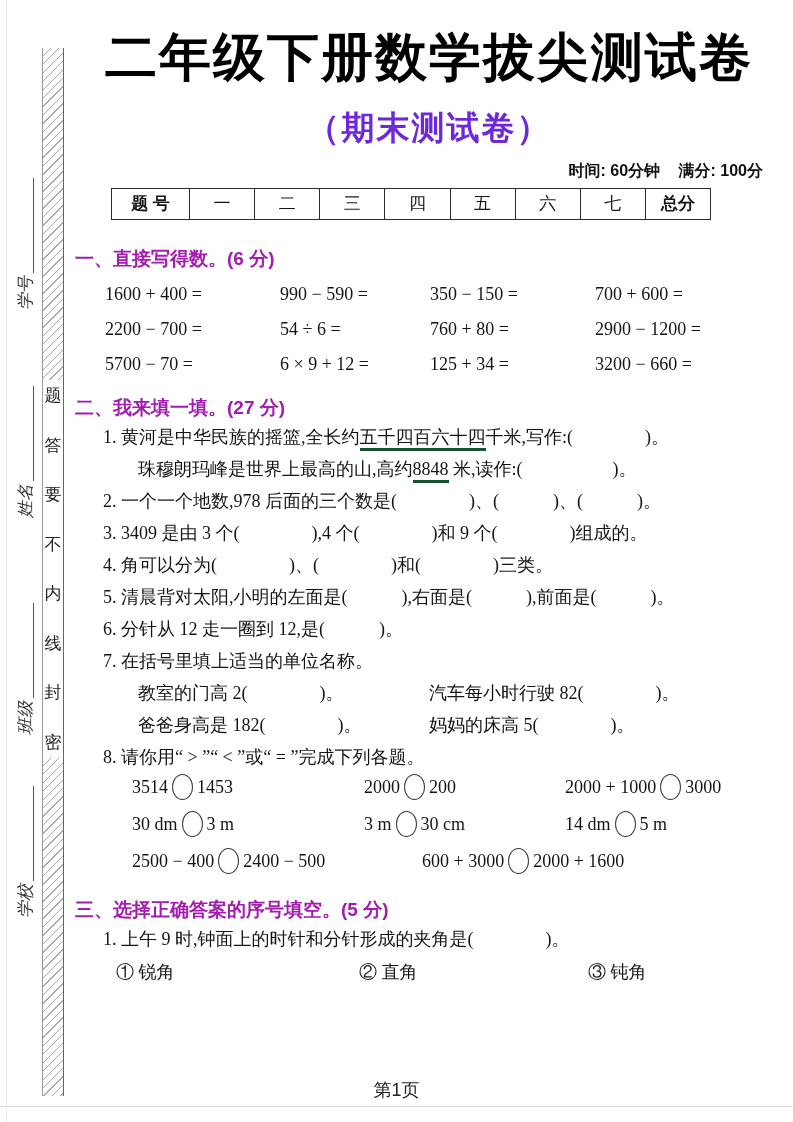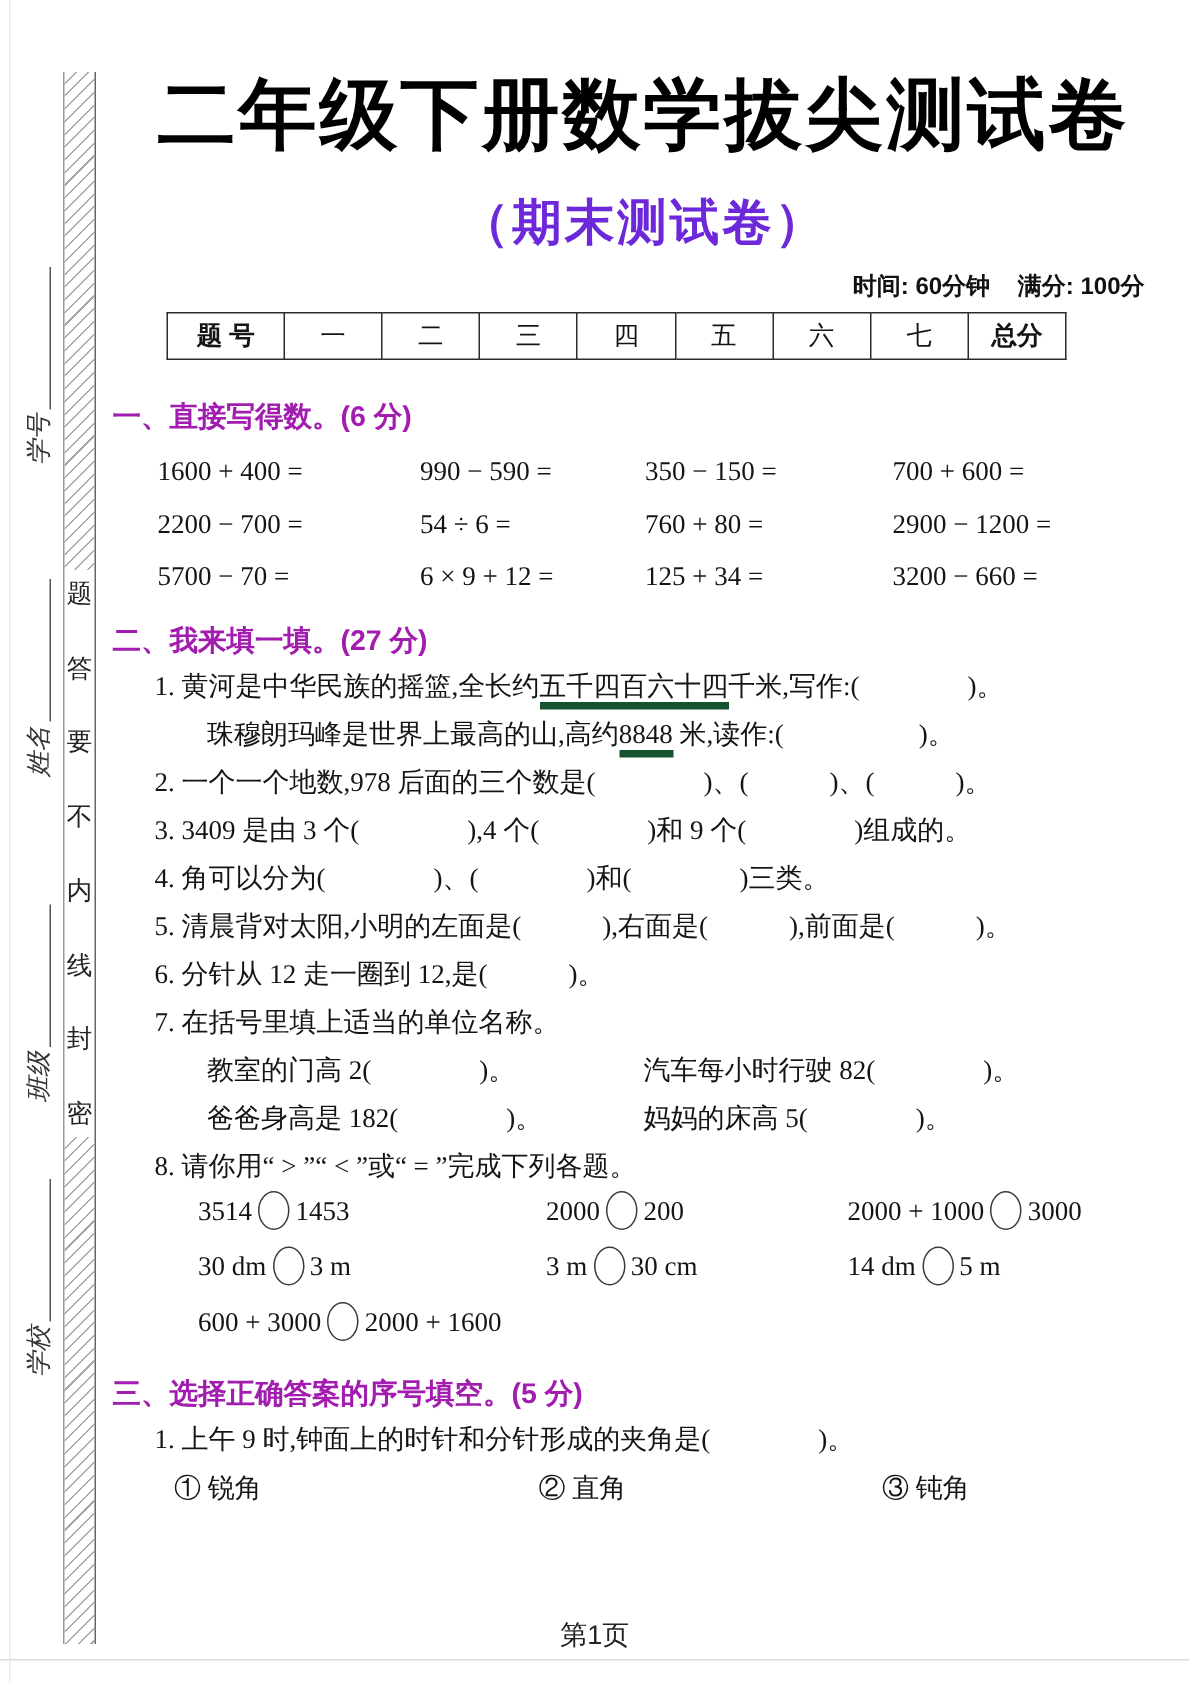--- a/index.html
+++ b/index.html
@@ -16,42 +16,42 @@
   .seal-chars{height:378px;display:flex;flex-direction:column;justify-content:space-between;
               align-items:center;padding:4px 0;box-sizing:border-box;
               font-size:17px;color:#222;font-family:"Liberation Serif",serif;}
   .seal-label{position:absolute;left:-60px;width:170px;height:24px;display:flex;align-items:flex-end;
               transform:rotate(-90deg);font-style:italic;font-size:17px;color:#333;
               font-family:"Liberation Serif",serif;}
   .seal-label .blank{flex:1;max-width:95px;border-bottom:1px solid #555;margin:0 4px 3px 3px;}
   .scan-edge{position:absolute;left:0;right:0;top:1106px;height:1px;background:#dcdcdc;}
   .scan-edge-left{position:absolute;left:6px;top:0;bottom:0;width:1px;background:#ececec;}
   
-  .content{margin-left:75px;margin-right:10px;padding-top:48px;}
+  .content{margin-left:75px;margin-right:10px;padding-top:28px;}
   .title{margin:0;text-align:center;font-family:"Liberation Sans","DejaVu Sans",sans-serif;
          font-weight:900;font-size:52px;line-height:1.15;letter-spacing:2px;color:#000;}
   .subtitle{margin-top:18px;text-align:center;font-family:"Liberation Sans",sans-serif;
             font-weight:700;font-size:33px;letter-spacing:2px;color:#6d28d9;}
   .info{margin-top:10px;text-align:right;padding-right:20px;
         font-family:"Liberation Sans",sans-serif;font-weight:600;font-size:16px;color:#111;}
   .info span{margin-left:14px;}
   table.score{border-collapse:collapse;width:600px;margin-top:6px;table-layout:fixed;margin-left:36px;}
   table.score td{border:1.6px solid #2b2b2b;text-align:center;vertical-align:middle;
                  font-size:17px;height:30px;padding:0;}
   table.score tr.r2 td{height:35px;}
   td.hd{font-family:"Liberation Sans",sans-serif;font-weight:700;font-size:16px;width:77px;}
   td.hdn{font-family:"Liberation Sans",sans-serif;font-weight:700;font-size:16px;}
   .sec-head{margin-top:26px;font-family:"Liberation Sans",sans-serif;font-weight:700;
             font-size:19px;color:#a21caf;line-height:26px;}
   .s2 .sec-head,.s3 .sec-head{margin-top:13px;}
   .calc-grid{display:grid;grid-template-columns:175px 150px 165px auto;margin-left:30px;
              margin-top:5px;font-size:18px;line-height:35px;}
   .qline{margin-left:28px;font-size:18px;line-height:32px;white-space:nowrap;}
   .qline.wrap2{margin-left:63px;}
-  .u{border-bottom:5px solid #14532d;padding-bottom:1px;}
+  .u{border-bottom:3px solid #14532d;padding-bottom:1px;}
   .tworow{display:flex;margin-left:63px;font-size:18px;line-height:32px;}
   .tworow .c1{width:291px;}
   .cmp-row{display:flex;margin-left:57px;font-size:18px;height:36px;margin-top:1px;}
   .cmp-row .i1{width:232px;}
   .cmp-row .i2{width:201px;}
   .cmp-row.last .i1{width:290px;}
   .circle{display:inline-block;width:19px;height:24px;border:1.2px solid #3a3a3a;border-radius:50%;
           vertical-align:-7px;margin:0 4px;}
   .opt-row{display:flex;margin-left:41px;font-size:18px;line-height:34px;}
   .opt-row .o1{width:243px;}
@@ -169,20 +169,21 @@
         <span class="i1"><span>3514</span><span class="circle"></span><span>1453</span></span>
         <span class="i2"><span>2000</span><span class="circle"></span><span>200</span></span>
         <span><span>2000 + 1000</span><span class="circle"></span><span>3000</span></span>
       </div>
       <div class="cmp-row">
         <span class="i1"><span>30 dm</span><span class="circle"></span><span>3 m</span></span>
         <span class="i2"><span>3 m</span><span class="circle"></span><span>30 cm</span></span>
         <span><span>14 dm</span><span class="circle"></span><span>5 m</span></span>
       </div>
       <div class="cmp-row last">
+        <span class="i1"><span>2500 − 400</span><span class="circle"></span><span>2400 − 500</span></span>
         <span><span>600 + 3000</span><span class="circle"></span><span>2000 + 1600</span></span>
       </div>
     </div>
 
     <div class="s3">
       <div class="sec-head">三、选择正确答案的序号填空。(5 分)</div>
       <div class="qline">1. 上午 9 时,钟面上的时针和分针形成的夹角是(　　　　)。</div>
       <div class="opt-row">
         <span class="o1">① 锐角</span>
         <span class="o2">② 直角</span>

